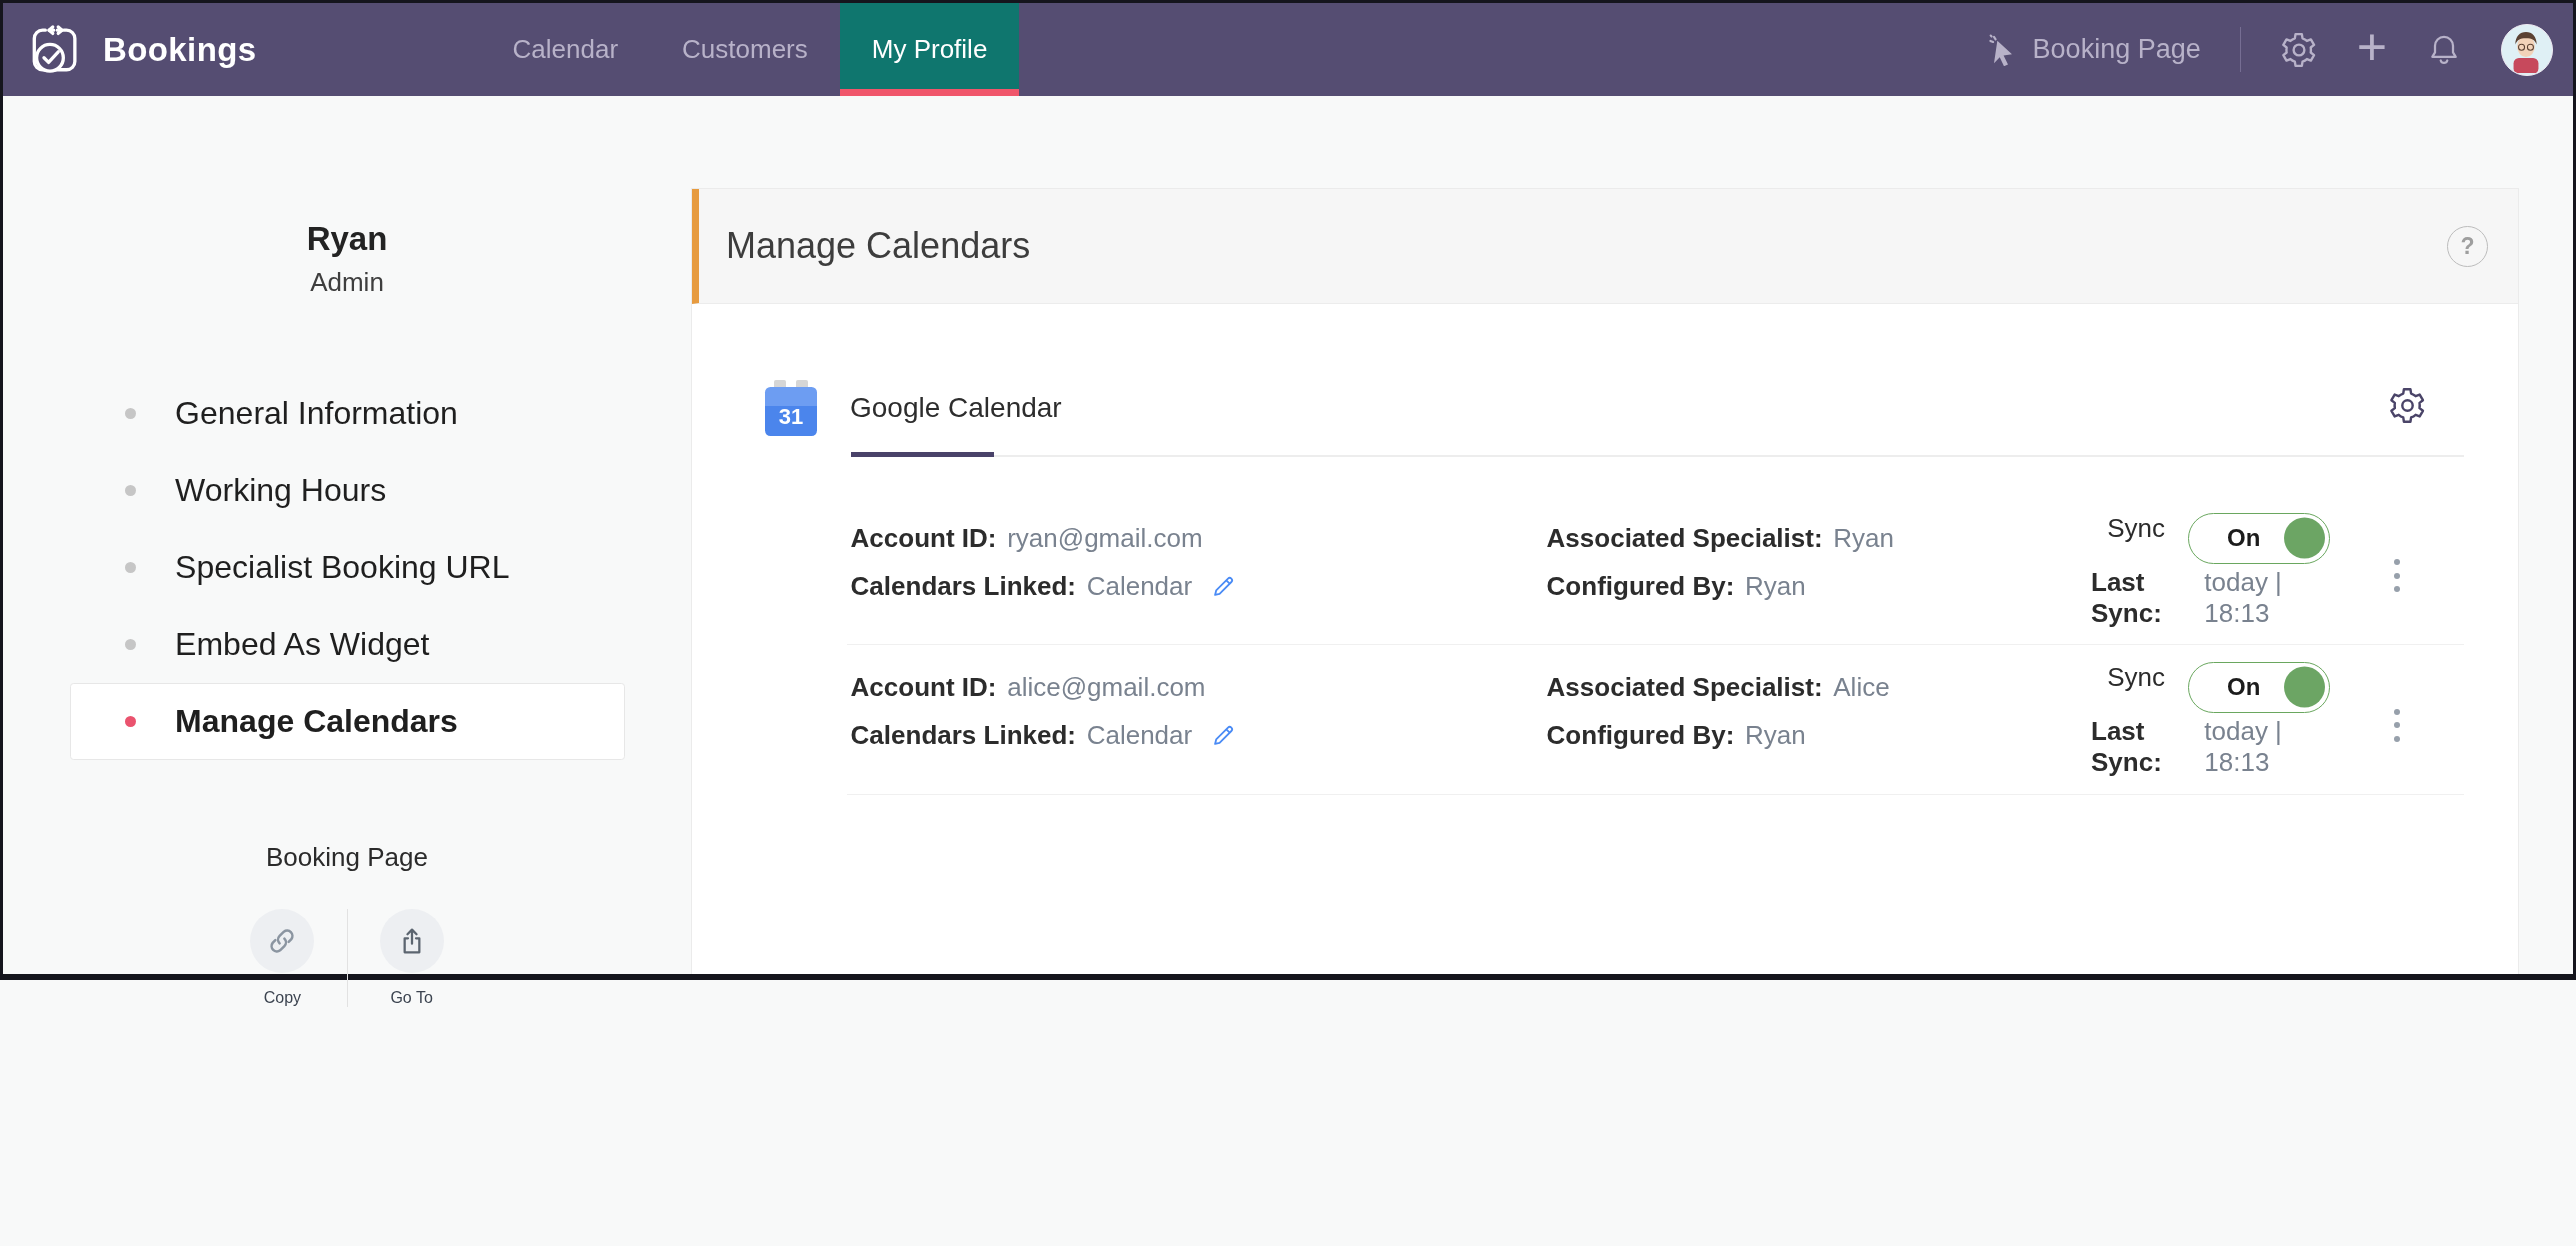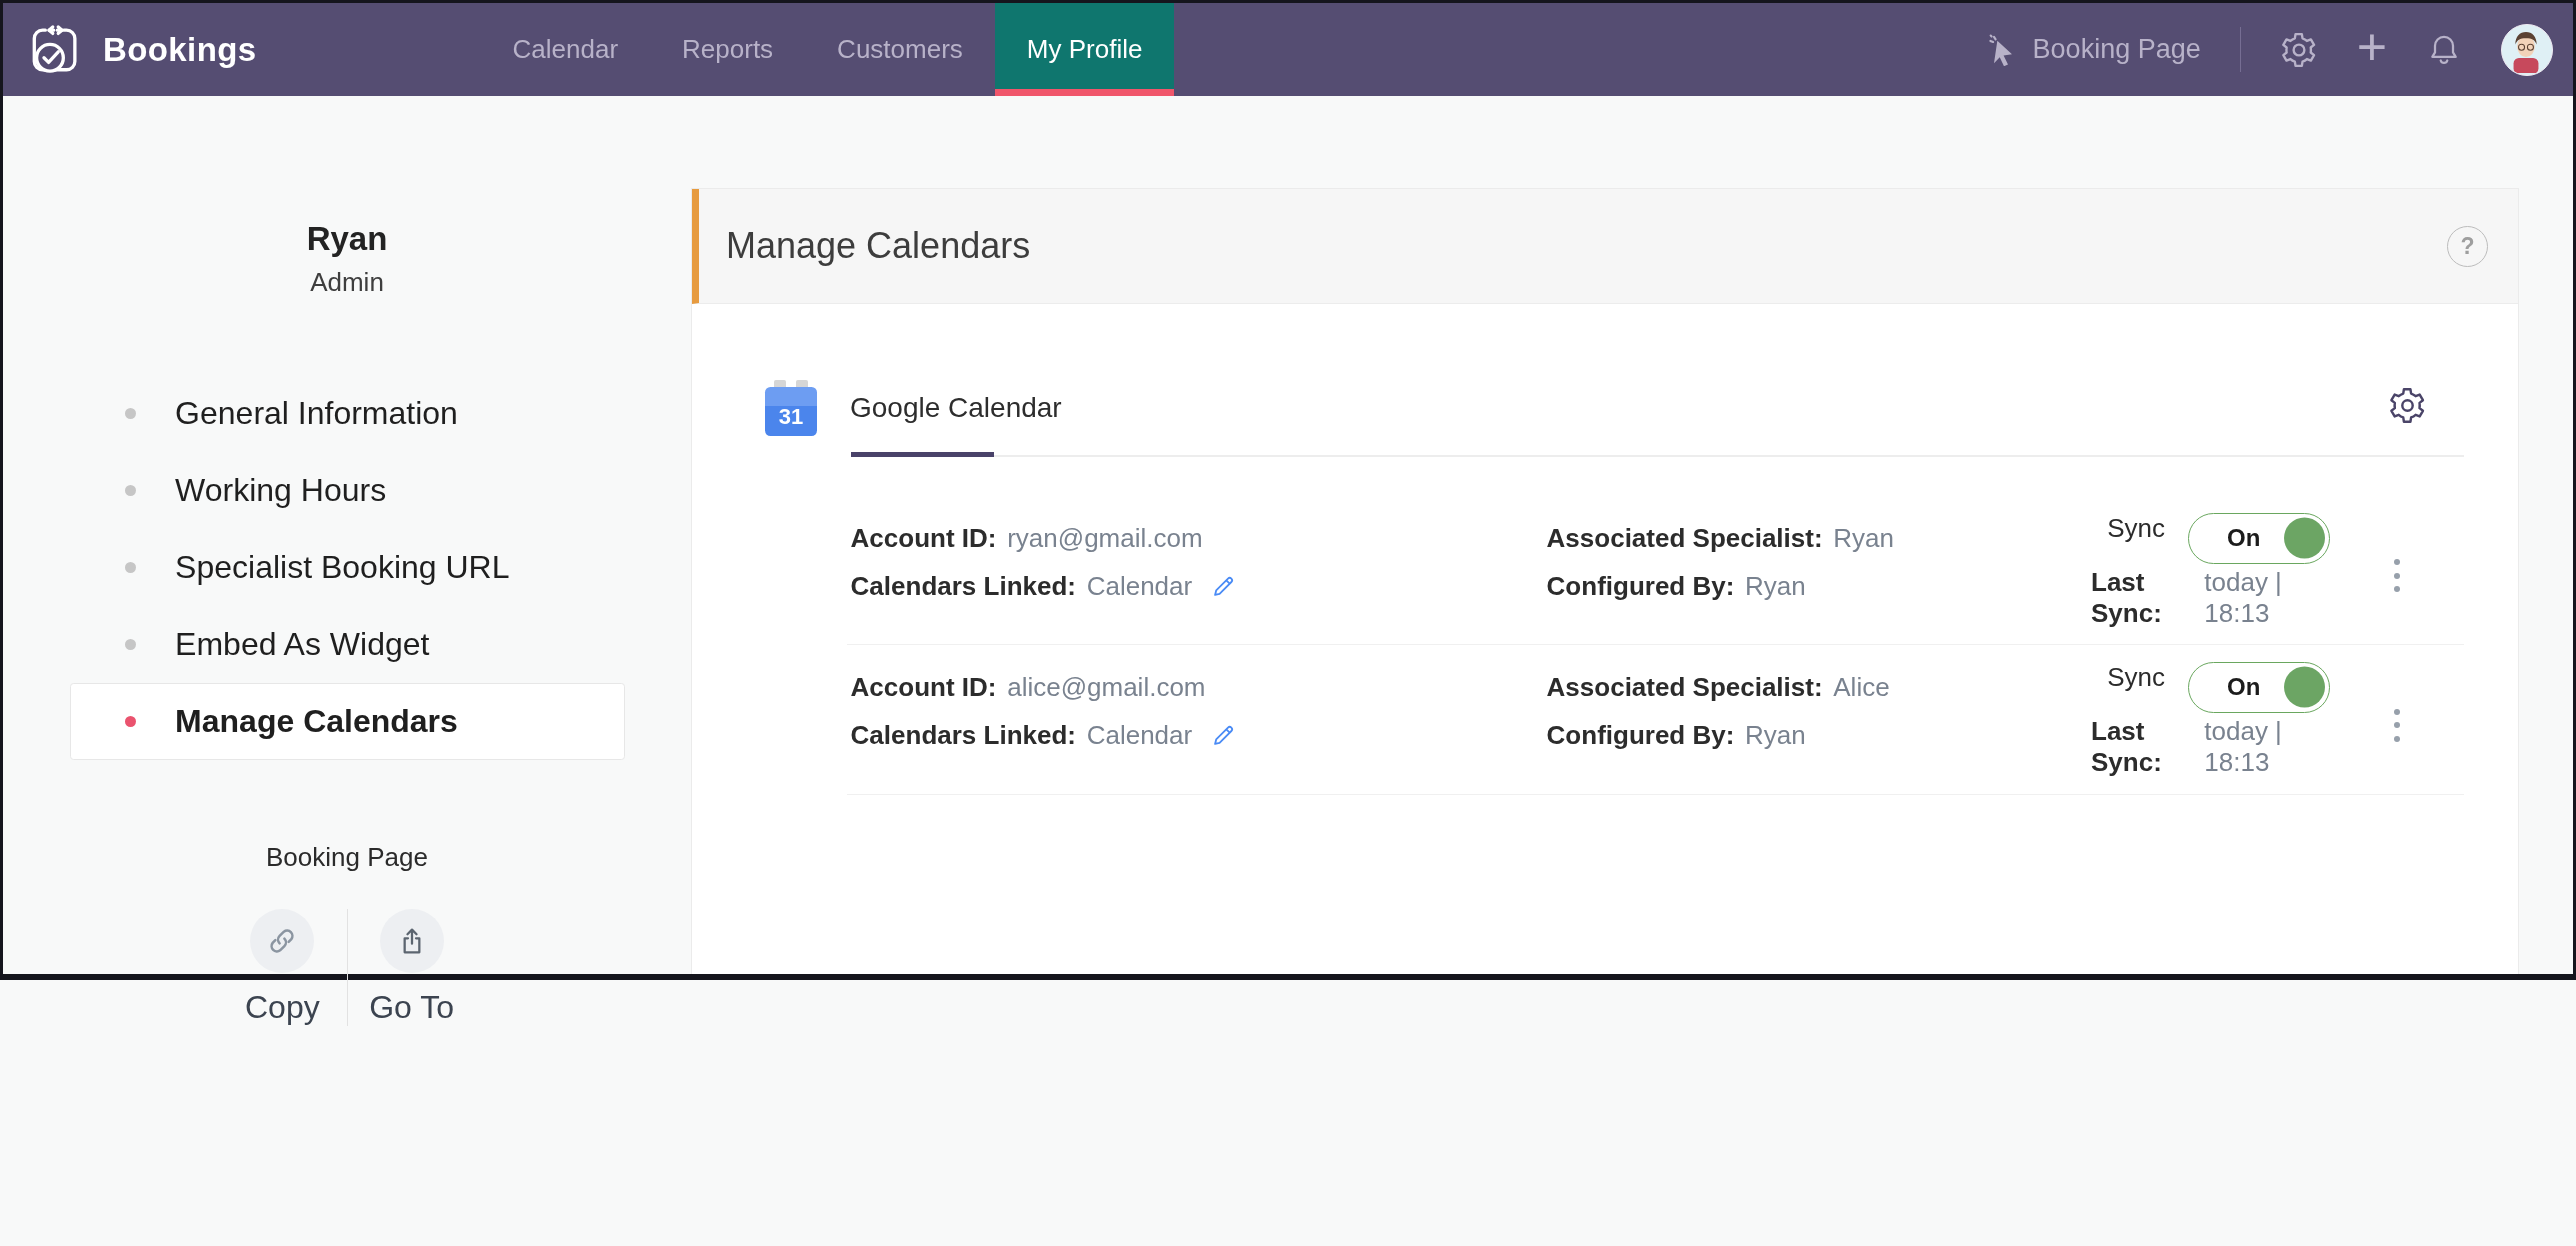--- a/index.html
+++ b/index.html
@@ -82,21 +82,21 @@
   .side-item.active .side-dot { background: #ea536e; }
 
   .bp-tools { margin-top: 82px; display: flex; flex-direction: column; align-items: center; }
   .bp-title { font-size: 26px; color: #2b2b2b; }
   .bp-buttons { margin-top: 36px; display: flex; align-items: stretch; }
   .tool { width: 107px; display: flex; flex-direction: column; align-items: center; gap: 16px; cursor: pointer; }
   .tool-circle {
     width: 64px; height: 64px; border-radius: 50%;
     background: #edeff2; display: flex; align-items: center; justify-content: center;
   }
-  .tool-label { font-size: 32px; color: #3c4450; text-align: right; }
+  .tool-label { font-size: 16px; color: #3c4450; text-align: right; }
   .tools-divider { width: 0.9px; background: #e2e2e2; margin: 0 10.7px; }
 
   
   .panel {
     position: absolute; left: 688px; top: 92px; right: 54px; bottom: 0;
     background: #ffffff; border: 0.9px solid #ebebeb; border-bottom: none;
   }
   .panel-header {
     height: 115px; background: #f6f6f6;
     border-bottom: 0.9px solid #ececec;
@@ -184,21 +184,20 @@
           <path d="M25 11l4-3.5 M25 11l4 3.5 M39 11l-4-3.5 M39 11l-4 3.5"></path>
           <circle cx="26" cy="41" r="14.5" fill="#554d72"></circle>
           <path d="M19.5 41l5 5 10.5-11.5"></path>
         </svg>
       </span>
       <span class="brand-name">Bookings</span>
     </div>
 
     <div class="nav-tabs">
       <div class="nav-tab">Calendar</div>
-      <div class="nav-tab">Reports</div>
       <div class="nav-tab">Customers</div>
       <div class="nav-tab active">My Profile</div>
     </div>
 
     <div class="nav-right">
       <div class="bp-link">
         <span>
           <svg width="32" height="32" viewBox="0 0 24 24" fill="#b8b2c9">
             <path d="M7 5l11 10.2-6.3.9 3.3 6.7-3 1.4-3.2-6.7-4.3 4.4z"></path>
             <g stroke="#b8b2c9" stroke-width="1.6" fill="none" stroke-linecap="round">

